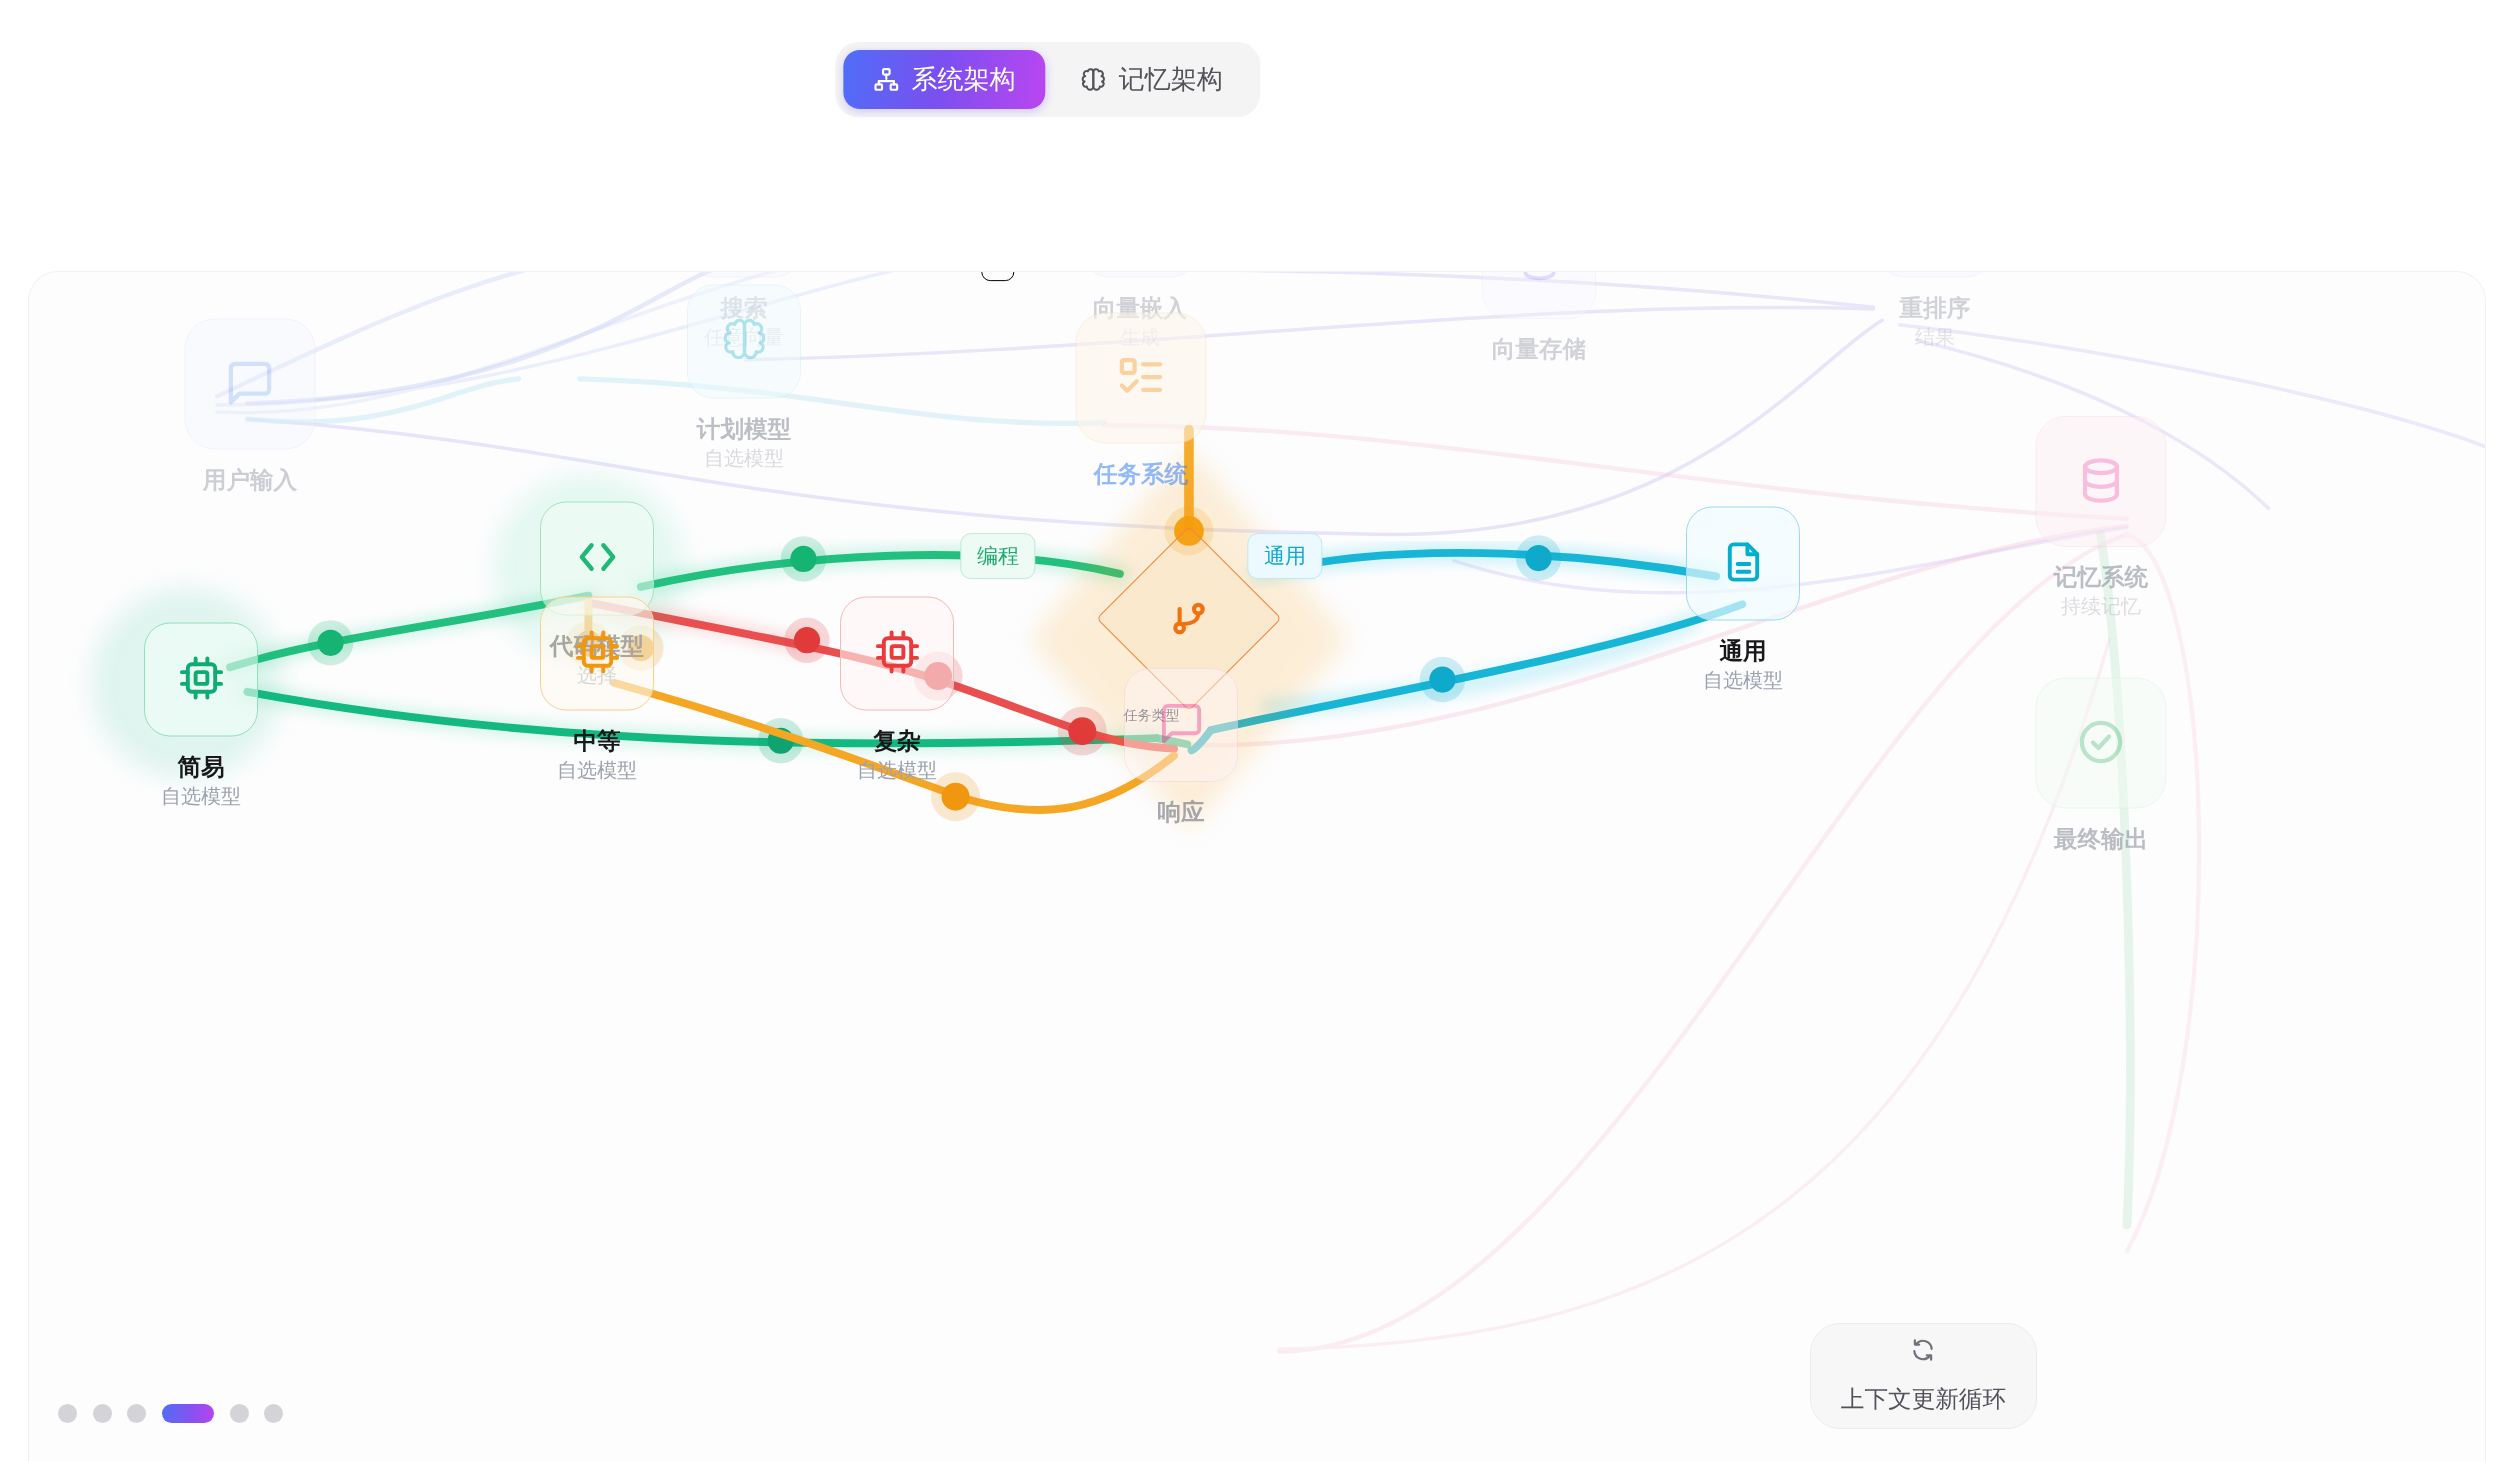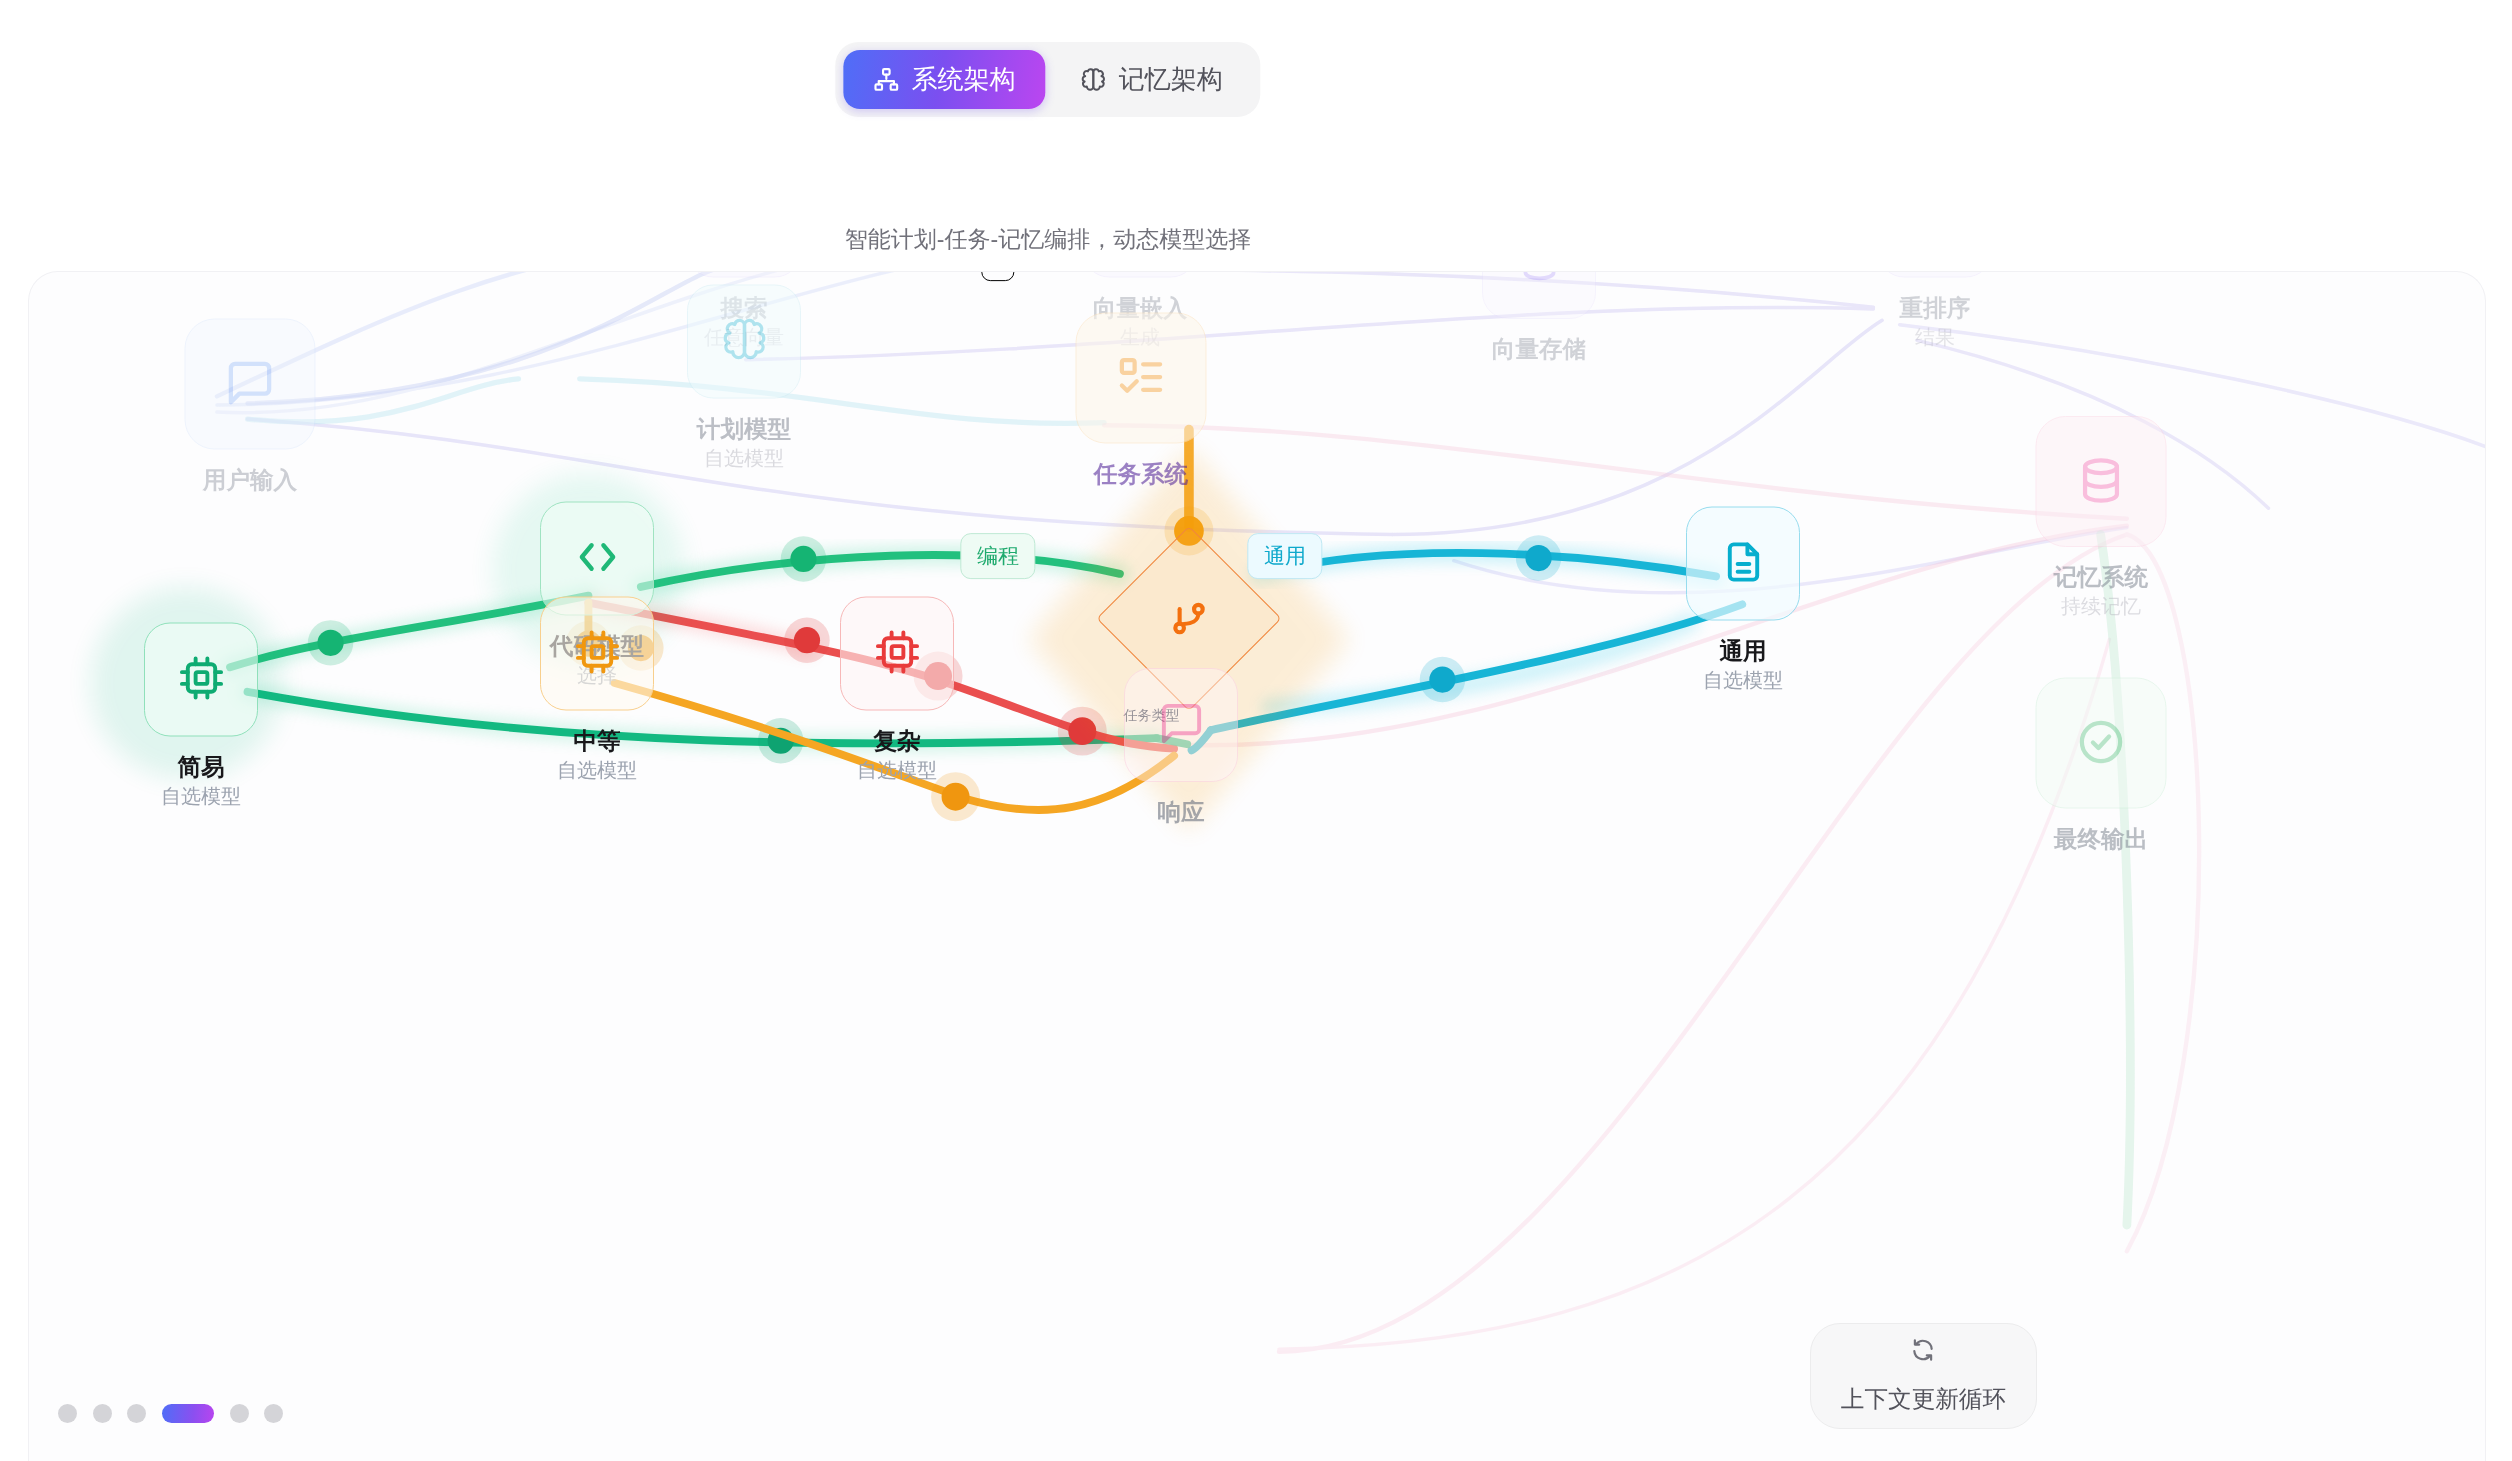--- a/index.html
+++ b/index.html
@@ -121,21 +121,20 @@
       <span>
         <svg width="26" height="26" viewBox="0 0 24 24" fill="none" stroke="currentColor" stroke-width="1.8" stroke-linecap="round" stroke-linejoin="round">
           <path d="M12 4.5a2.5 2.5 0 0 0-4.96-.44A2.5 2.5 0 0 0 4.5 8.5a2.5 2.5 0 0 0-.5 4.9A2.5 2.5 0 0 0 6 18a2.5 2.5 0 0 0 6 0z"></path>
           <path d="M12 4.5a2.5 2.5 0 0 1 4.96-.44A2.5 2.5 0 0 1 19.5 8.5a2.5 2.5 0 0 1 .5 4.9A2.5 2.5 0 0 1 18 18a2.5 2.5 0 0 1-6 0z"></path>
         </svg>
       </span>
       <span>记忆架构</span>
     </div>
   </div>
 
-  <div class="page-subtitle">智能计划-任务-记忆编排，动态模型选择</div>
 
   <div class="canvas">
 
     <svg class="flow-svg" viewBox="0 0 2812 1362">
       <defs>
         <filter id="soft" x="-50%" y="-50%" width="200%" height="200%">
           <feGaussianBlur stdDeviation="8"></feGaussianBlur>
         </filter>
         <filter id="soft2" x="-50%" y="-50%" width="200%" height="200%">
           <feGaussianBlur stdDeviation="14"></feGaussianBlur>
@@ -320,21 +319,21 @@
     <div class="node" style="left:1112px; top:129px; opacity:.55;">
       <div class="chip" style="border-color:#fbe2bf; background:#fdf6ea;">
         <span>
           <svg width="51" height="51" viewBox="0 0 24 24" fill="none" stroke="#f6b055" stroke-width="2" stroke-linecap="round" stroke-linejoin="round">
             <rect x="3" y="4" width="6" height="6" rx="1"></rect>
               <path d="M3 16l2.5 2.5L10 14"></path>
               <path d="M13 6h8M13 12h8M13 18h8"></path>
           </svg>
         </span>
       </div>
-      <div class="nlabel" style="color:#4c1d95;">任务系统</div>
+      <div class="nlabel" style="color:#3b82f6;">任务系统</div>
     </div>
 
     <div class="diamond-node" style="left:1160px; top:367px;">
       <div class="diamond">
         <span>
           <svg width="45" height="45" viewBox="0 0 24 24" fill="none" stroke="#f3700f" stroke-width="2.2" stroke-linecap="round" stroke-linejoin="round">
             <circle cx="7" cy="17" r="2.3"></circle>
               <circle cx="17" cy="7" r="2.3"></circle>
               <path d="M7 14.7V7"></path>
               <path d="M17 9.3c0 4-4 5.5-7.8 5.6"></path>

